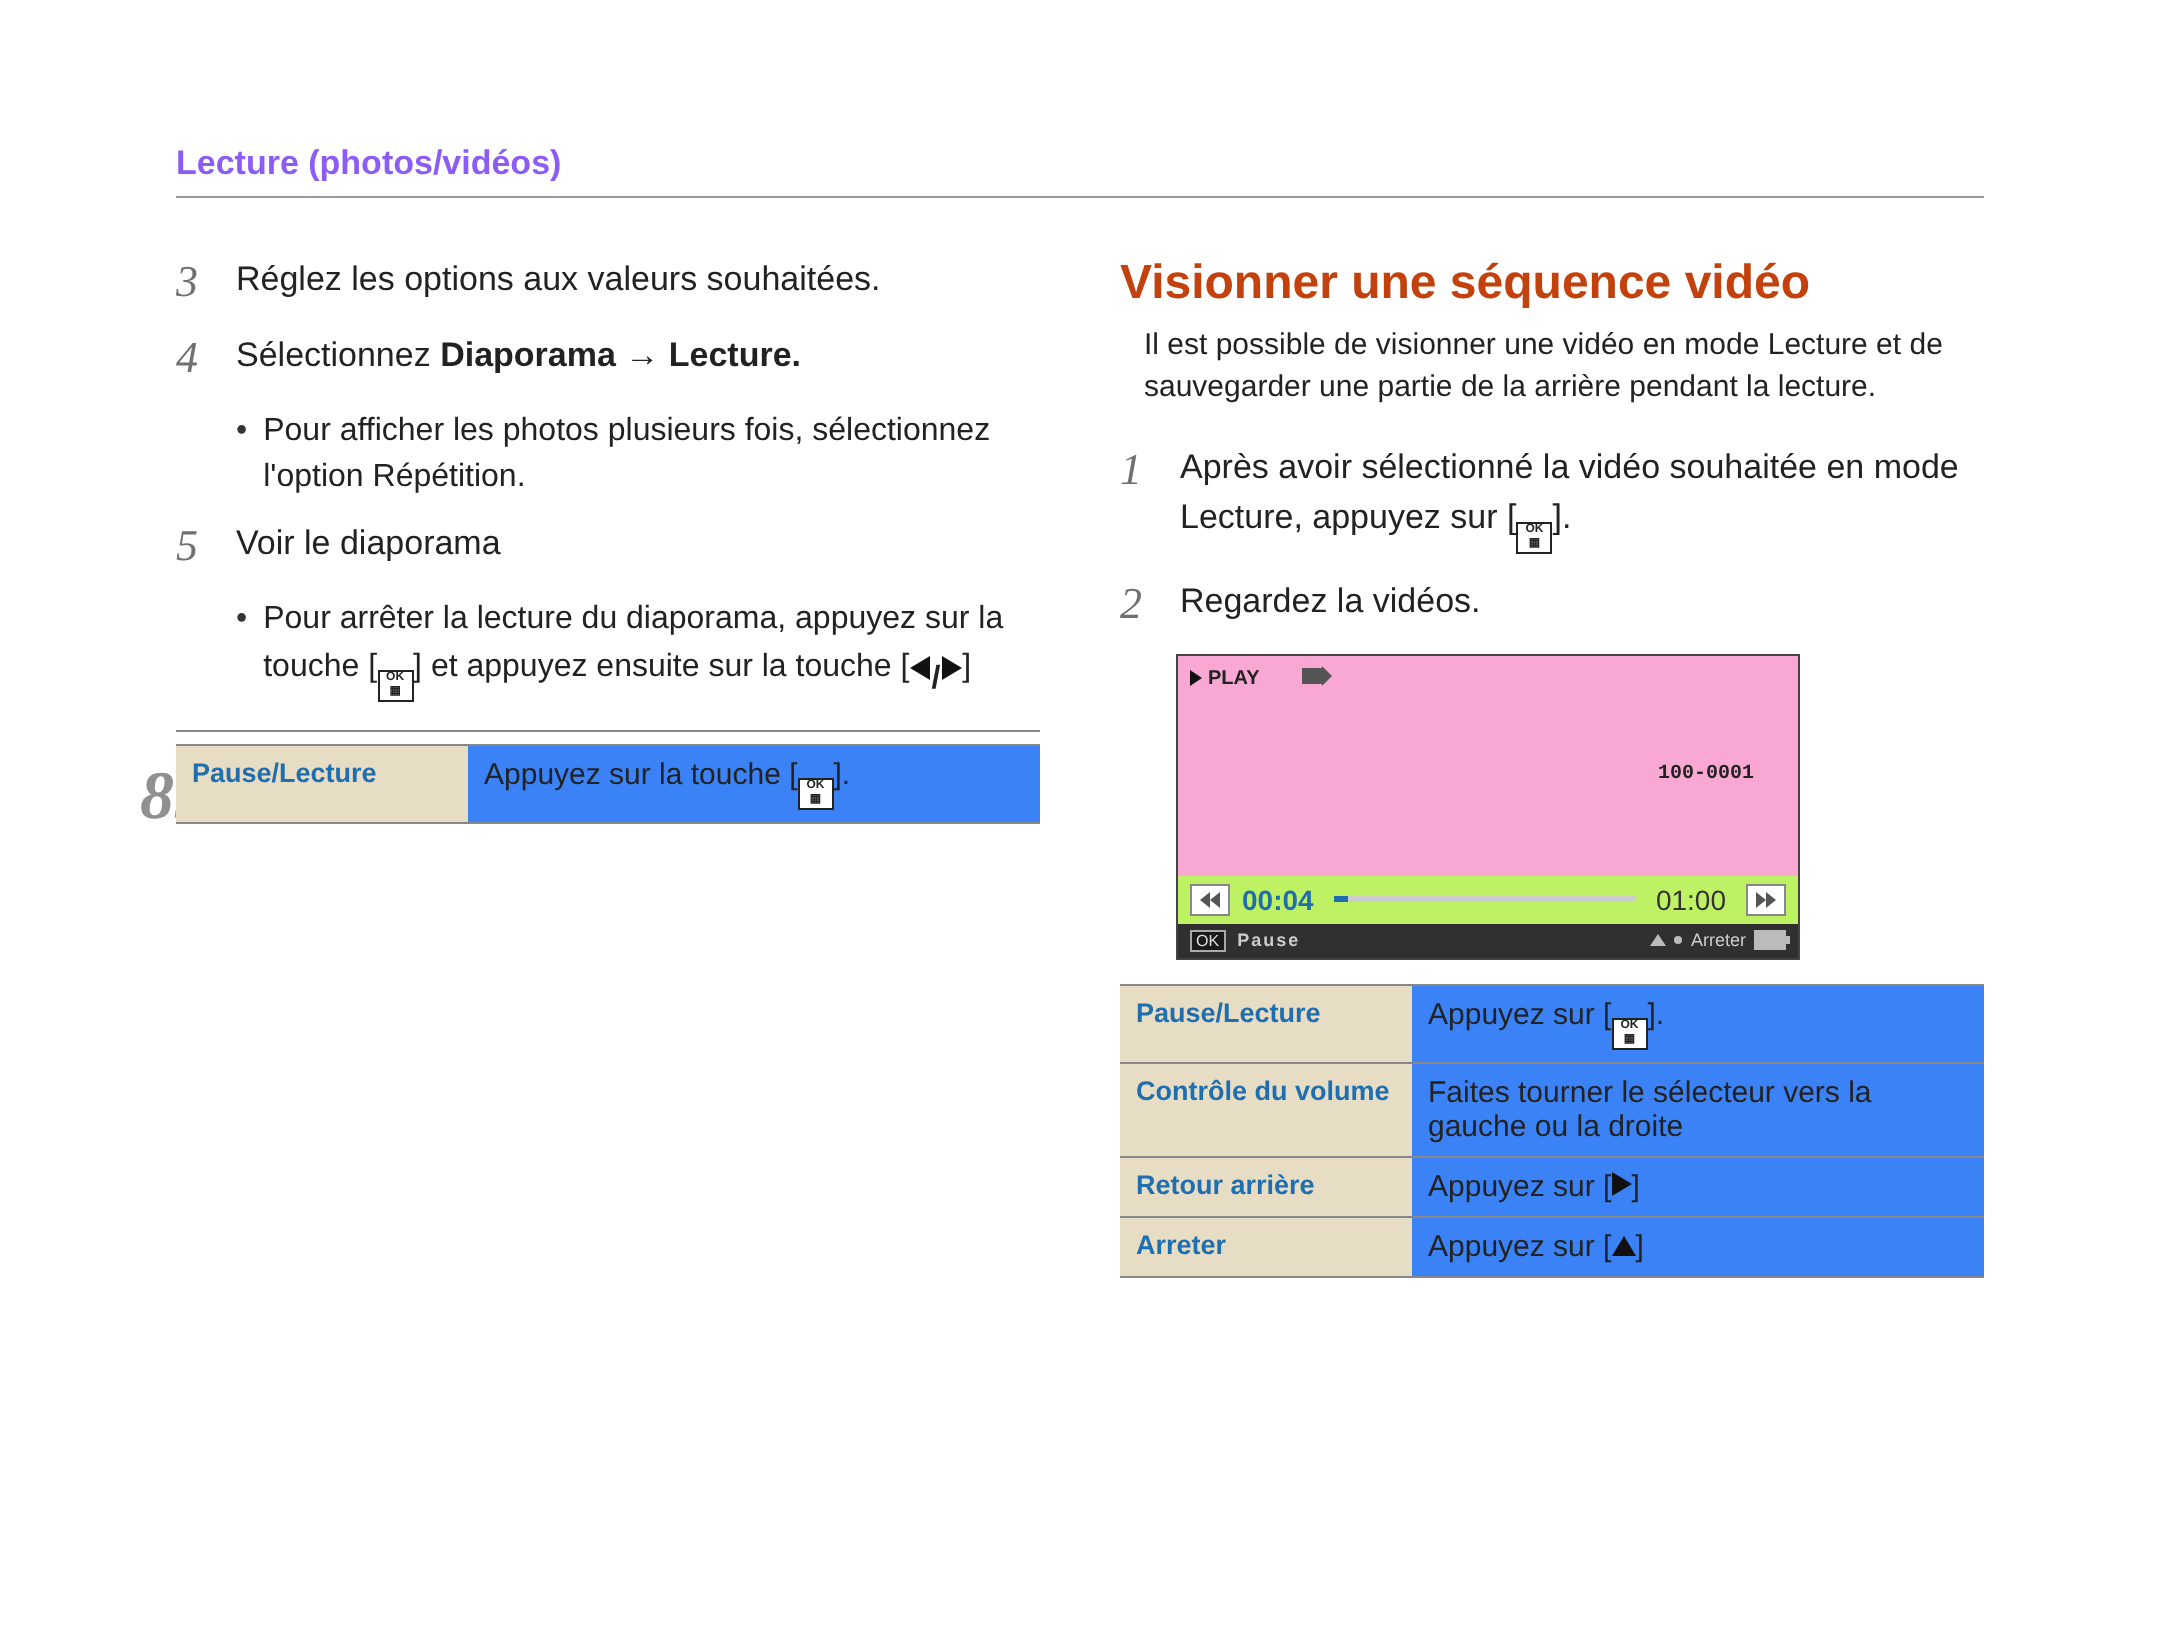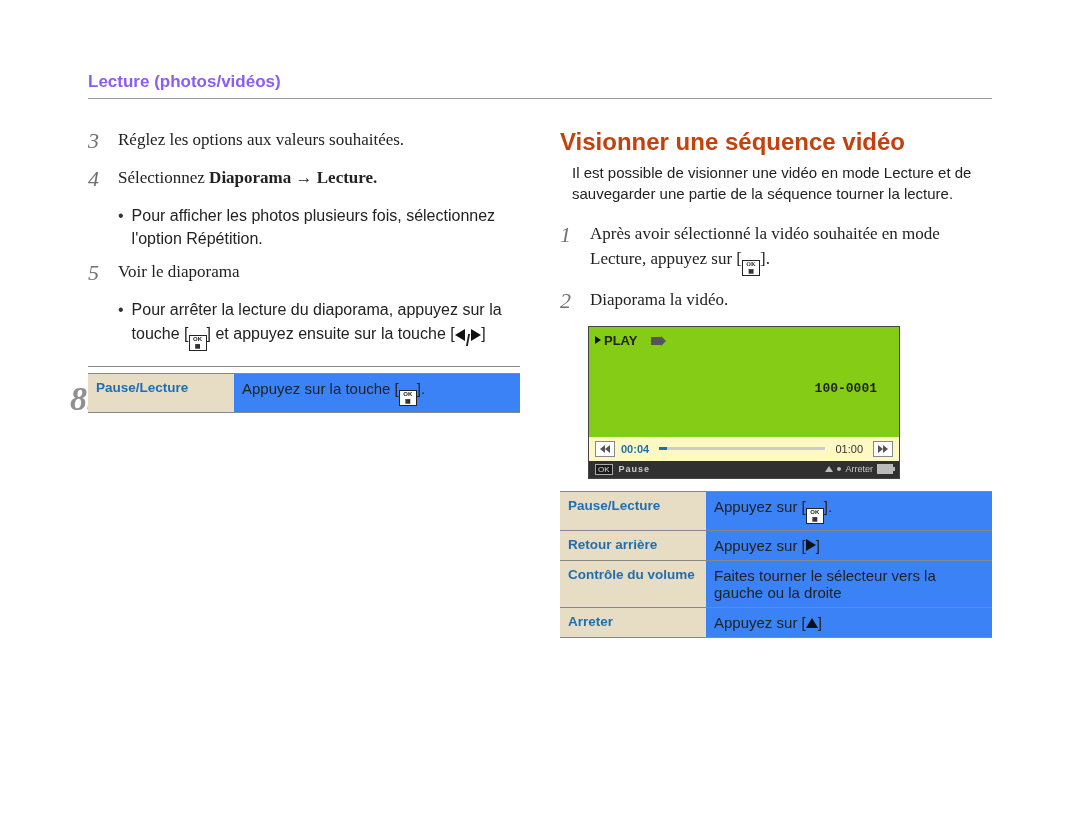--- a/index.html
+++ b/index.html
@@ -60,21 +60,20 @@
   .step-num {
     font-size: 22px;
     font-style: italic;
     color: #707070;
     font-family: Georgia, 'Times New Roman', serif;
     min-width: 18px;
   }
   .step-body {
     font-size: 17px;
     line-height: 1.45;
-    font-family: Liberation Serif, serif;
   }
   .step-body .bold { font-weight: bold; }
   .sub-bullet {
     display: flex;
     gap: 8px;
     margin: 6px 0 10px 30px;
     font-size: 16px;
     line-height: 1.45;
   }
   .dot { color: #333; }
@@ -142,38 +141,38 @@
   }
   
   .video-frame {
     width: 310px;
     margin: 8px 0 12px 28px;
     border: 1px solid #444;
     background: #fff;
   }
   .video-top {
     height: 110px;
-    background: #84cc16;
+    background: #f9a8d4;
     position: relative;
-    font-size: 13px;
+    font-size: 10px;
     font-weight: bold;
   }
   .vt-play { position:absolute; top:6px; left:6px; display:flex; align-items:center; gap:3px;}
   .vt-play .tri-right { border-left:6px solid #111; border-top:4px solid transparent; border-bottom:4px solid transparent;}
   .vt-snd { position:absolute; top:6px; left:62px; }
   .snd-icon { display:inline-block; width:10px; height:8px; background:#555; position:relative; }
   .snd-icon::after{ content:''; position:absolute; right:-5px; top:-1px; border-top:5px solid transparent; border-bottom:5px solid transparent; border-left:5px solid #555;}
   .vt-id { position:absolute; top:6px; right:22px; font-family: Liberation Mono, monospace; margin-top: 48px;}
   .video-mid {
-    background: #fef9c3;
+    background: #bef264;
     padding: 4px 6px;
     display:flex;
     align-items:center;
     gap:6px;
-    font-size: 11px;
+    font-size: 14px;
   }
   .ctrl-btn {
     background:#fff;
     border:1px solid #888;
     width:18px; height:14px;
     display:flex; align-items:center; justify-content:center;
   }
   .dbl-tri-left { display:flex; }
   .dbl-tri-left .tri { border-top:4px solid transparent; border-bottom:4px solid transparent; border-right:5px solid #555;}
   .dbl-tri-right { display:flex; }
@@ -269,35 +268,35 @@
           </td>
         </tr>
       </tbody>
         </table>
 
     </div>
 
     <div class="col">
 
       <div class="section-title">Visionner une séquence vidéo</div>
-      <div class="intro">Il est possible de visionner une vidéo en mode Lecture et de sauvegarder une partie de la séquence tourner la lecture.</div>
+      <div class="intro">Il est possible de visionner une vidéo en mode Lecture et de sauvegarder une partie de la arrière pendant la lecture.</div>
 
       <div class="step">
         <div class="step-num">1</div>
         <div class="step-body">
           <span>Après avoir sélectionné la vidéo souhaitée en mode Lecture, appuyez sur [</span><span class="ok-icon">
               <span class="okl1">OK</span>
               <span class="okl2">▦</span>
             </span><span>].</span>
         </div>
       </div>
 
       <div class="step">
         <div class="step-num">2</div>
-        <div class="step-body">Diaporama la vidéo.</div>
+        <div class="step-body">Regardez la vidéos.</div>
       </div>
 
       <div class="video-frame">
         <div class="video-top">
           <div class="vt-play">
             <span class="tri tri-right"></span>
             <span>PLAY</span>
           </div>
           <div class="vt-snd"><span class="snd-icon"></span></div>
           <div class="vt-id">100-0001</div>
@@ -336,28 +335,28 @@
         <tr>
           <td class="key">Pause/Lecture</td>
           <td class="val">
             <span>Appuyez sur [</span><span class="ok-icon">
                   <span class="okl1">OK</span>
                   <span class="okl2">▦</span>
                 </span><span>].</span>
           </td>
         </tr>
         <tr>
+          <td class="key">Contrôle du volume</td>
+          <td class="val">Faites tourner le sélecteur vers la gauche ou la droite</td>
+        </tr>
+        <tr>
           <td class="key">Retour arrière</td>
           <td class="val">
             <span>Appuyez sur [</span><span class="tri tri-right"></span><span>]</span>
           </td>
-        </tr>
-        <tr>
-          <td class="key">Contrôle du volume</td>
-          <td class="val">Faites tourner le sélecteur vers la gauche ou la droite</td>
         </tr>
         <tr>
           <td class="key">Arreter</td>
           <td class="val">
             <span>Appuyez sur [</span><span class="tri tri-up"></span><span>]</span>
           </td>
         </tr>
       </tbody>
         </table>
 

